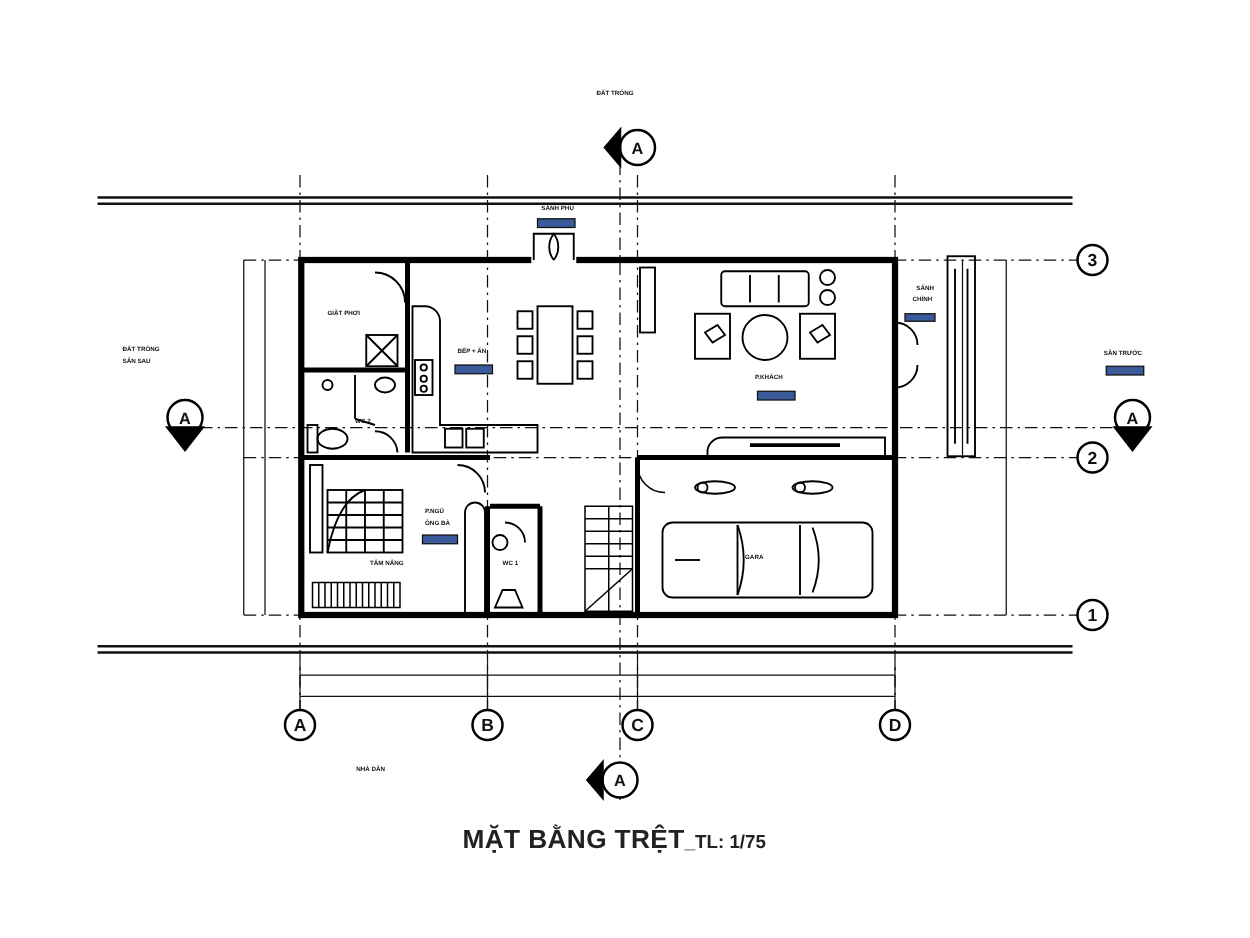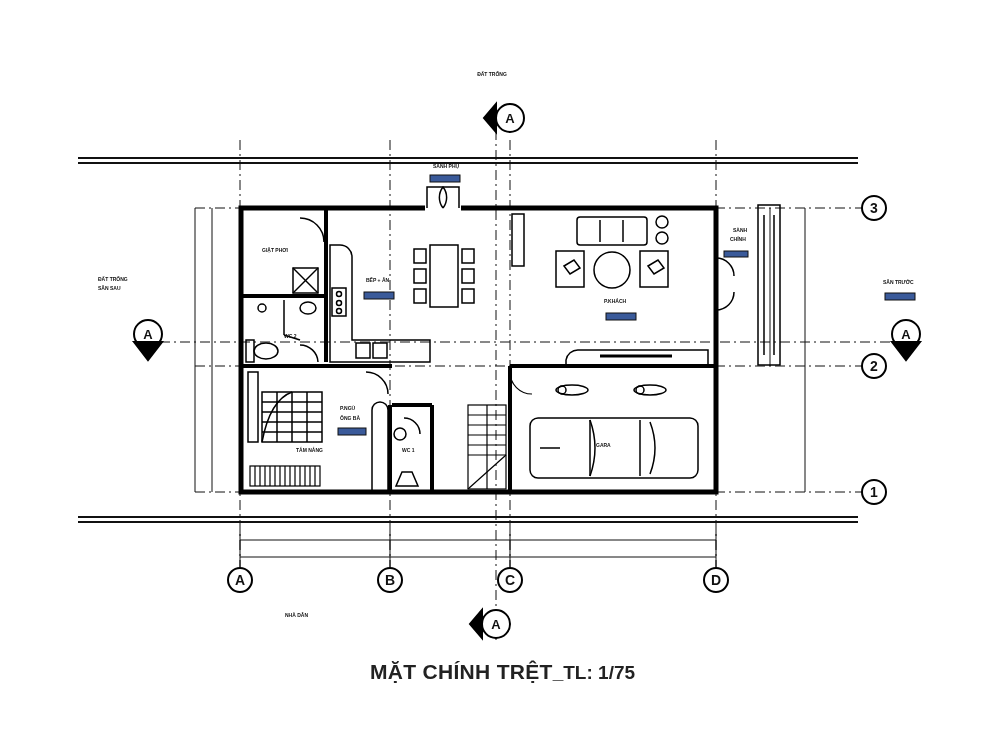--- a/index.html
+++ b/index.html
@@ -1,21 +1,21 @@
 <!DOCTYPE html>
 <html><head>
 <meta charset="utf-8">
 <style>
   html,body{margin:0;padding:0;background:#fff;}
   body{width:1000px;height:750px;position:relative;overflow:hidden;font-family:"Liberation Sans",sans-serif;}
   svg{position:absolute;left:0;top:0;}
   .lbl{font-family:"Liberation Sans",sans-serif;font-weight:bold;fill:#111;}
   .title{position:absolute;left:370px;top:660px;font-family:"Liberation Sans",sans-serif;font-weight:bold;color:#222;white-space:nowrap;}
   .title .main{font-size:21px;letter-spacing:0.3px;}
-  .title .scale{font-size:19px;font-weight:bold;}
+  .title .scale{font-size:15px;font-weight:bold;}
 </style>
 </head>
 <body>
 
 <svg width="1000" height="750" viewBox="0 0 1000 750">
 
   <g stroke="#111" stroke-width="2" fill="none">
     <line x1="78" y1="158" x2="858" y2="158"></line>
     <line x1="78" y1="163" x2="858" y2="163"></line>
     <line x1="78" y1="517" x2="858" y2="517"></line>
@@ -259,14 +259,14 @@
   <text class="lbl" x="340" y="410" font-size="5">P.NGỦ</text>
   <text class="lbl" x="340" y="420" font-size="5">ÔNG BÀ</text>
   <text class="lbl" x="296" y="452" font-size="5">TẮM NẮNG</text>
   <text class="lbl" x="596" y="447" font-size="5">GARA</text>
   <text class="lbl" x="733" y="232" font-size="5">SẢNH</text>
   <text class="lbl" x="730" y="241" font-size="5">CHÍNH</text>
   <text class="lbl" x="433" y="168" font-size="5">SẢNH PHỤ</text>
 </svg>
 
 <div class="title">
-  <span class="main">MẶT CHÍNH TRỆT</span><span class="scale">_TL: 1/75</span>
+  <span class="main">MẶT BẰNG TRỆT</span><span class="scale">_TL: 1/75</span>
 </div>
 
 </body></html>

